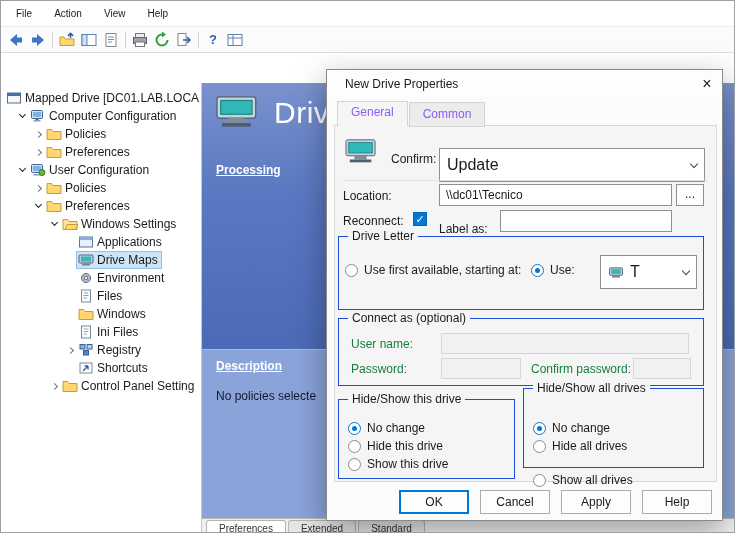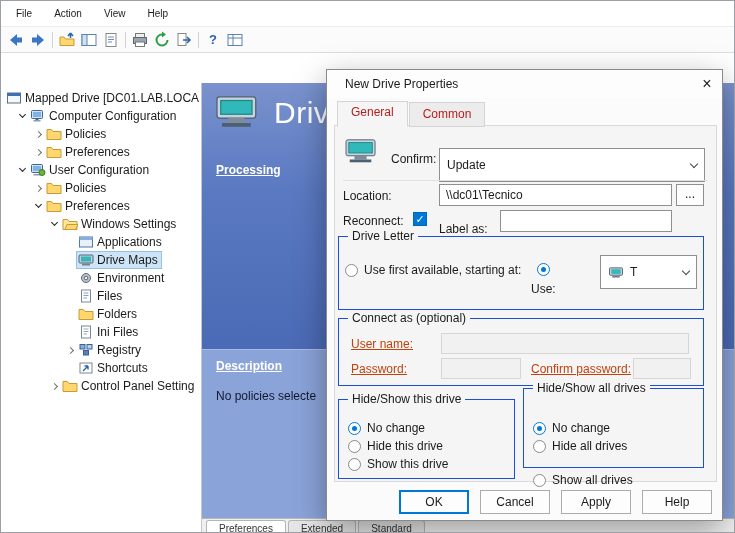--- a/index.html
+++ b/index.html
@@ -47,30 +47,30 @@
   .tabstrip { position:absolute; left:0; right:0; bottom:0; height:14px; background:#f0f0f0; border-top:1px solid #b9b9b9; display:flex; align-items:flex-start; padding:1px 0 0 4px; overflow:hidden; }
   .btab { font-size:10px; padding:2px 12px 8px; border:1px solid #b5b5b5; border-bottom:none; border-radius:3px 3px 0 0; margin-right:2px; background:#e6e6e6; color:#333; }
   .btab.active { background:#fff; }
 
   
   .dialog { position:absolute; left:325px; top:68px; width:397px; height:452px; background:#fbfbfb; border:1px solid #8a8a8a; box-shadow:0 10px 30px rgba(0,0,0,0.35); z-index:10; }
   .dlg-titlebar { height:28px; display:flex; align-items:center; padding-left:18px; background:#fdfdfd; }
   .dlg-title { font-size:12px; flex:1; }
   .dlg-close { width:30px; height:24px; display:flex; align-items:center; justify-content:center; font-size:16px; color:#222; cursor:pointer; }
   .dlg-tabs { position:absolute; left:10px; top:32px; display:flex; z-index:2; }
-  .dlg-tab { font-size:12px; padding:4px 13px 5px; border:1px solid #d4d4d4; background:#ececec; margin-right:1px; color:#b91c1c; }
+  .dlg-tab { font-size:12px; padding:4px 13px 5px; border:1px solid #d4d4d4; background:#ececec; margin-right:1px; color:#8b5cf6; }
   .dlg-tab.active { background:#f5f5f5; border-bottom:1px solid #f5f5f5; padding-top:3px; margin-top:-1px; }
   .dlg-page { position:absolute; left:7px; top:55px; width:383px; height:357px; background:#f5f5f5; border:1px solid #d9d9d9; }
 
   .lbl { position:absolute; font-size:12px; white-space:nowrap; }
-  .lbl.dis { color:#c2410c;text-decoration:underline; }
+  .lbl.dis { color:#15803d; }
   .tb { position:absolute; background:#fff; border:1px solid #8f8f8f; font-size:12px; padding:2px 6px; line-height:16px; overflow:hidden; white-space:nowrap; }
   .tb.dis { background:#f1f1f1; border-color:#d6d6d6; }
   .btn-sm { position:absolute; background:#fdfdfd; border:1px solid #8f8f8f; font-size:12px; text-align:center; line-height:18px; }
-  .dd { position:absolute; background:#fff; border:1px solid #8f8f8f; display:flex; align-items:center; padding:16px 7px; font-size:12px; }
+  .dd { position:absolute; background:#fff; border:1px solid #8f8f8f; display:flex; align-items:center; padding:16px 7px; font-size:16px; }
   .dd-arrow { width:6px; height:6px; border-right:1.4px solid #444; border-bottom:1.4px solid #444; transform:rotate(45deg); margin-left:auto; margin-top:-3px; }
   .sep-line { position:absolute; left:8px; right:8px; height:1px; background:#e0e0e0; }
 
   .grp { position:absolute; border:1px solid #1d4ed8; }
   .grp-legend { position:absolute; top:-8px; left:9px; background:#f5f5f5; padding:0 4px; font-size:12px; }
 
   .cb { position:absolute; width:14px; height:14px; background:#0078d7; border:1px solid #0067c0; color:#fff; font-size:11px; line-height:13px; text-align:center; font-family:"DejaVu Sans", sans-serif; }
   .opt { position:absolute; display:flex; align-items:center; gap:6px; font-size:12px; white-space:nowrap; }
   .rd { width:13px; height:13px; border-radius:50%; border:1px solid #8a8a8a; background:#fff; position:relative; flex:0 0 auto; }
   .rd.sel { border-color:#0078d7; }
@@ -304,21 +304,21 @@
             <span>Files</span>
           </span>
       </div>
 
       <div class="trow" style="padding-left:62px">
         <span class="chev-slot"></span>
         <span class="tnode">
             <svg class="ti" viewBox="0 0 16 14">
               <path d="M1 12.5V2.5h4.5l1.5 2H15v8z" fill="#ffd76e" stroke="#c79b35"></path>
             </svg>
-            <span>Folders</span>
+            <span>Windows</span>
           </span>
       </div>
 
       <div class="trow" style="padding-left:62px">
         <span class="chev-slot"></span>
         <span class="tnode">
             <svg class="ti" viewBox="0 0 16 14">
               <rect x="3.5" y="1" width="9" height="12" fill="#fff" stroke="#7a8794"></rect>
               <path d="M5.5 4h5M5.5 6.5h5M5.5 9h3.5" stroke="#9aa7b5" stroke-width="1"></path>
             </svg>
@@ -426,21 +426,21 @@
       <span class="lbl" style="left:104px; top:96px;">Label as:</span>
       <div class="tb" style="left:165px; top:84px; width:172px; height:22px;"></div>
 
       <div class="grp" style="left:3px; top:110px; width:366px; height:74px;">
         <span class="grp-legend">Drive Letter</span>
       </div>
       <span class="opt" style="left:10px; top:137px;">
         <span class="rd"></span>
         <span>Use first available, starting at:</span>
       </span>
-      <span class="opt" style="left:196px; top:137px;flex-direction:column;">
+      <span class="opt" style="left:196px; top:137px;">
         <span class="rd sel"></span>
         <span>Use:</span>
       </span>
       <div class="dd" style="left:265px; top:129px; width:97px; height:24px; gap:6px;">
         <svg width="16" height="13" viewBox="0 0 16 14">
             <rect x="1" y="2" width="14" height="8" rx="1" fill="#c2cfdb" stroke="#54657a"></rect>
             <rect x="3" y="3.5" width="10" height="5" fill="#35b8b8"></rect>
             <rect x="4" y="10.5" width="8" height="2" fill="#76828f"></rect>
           </svg>
         <span>T</span>

